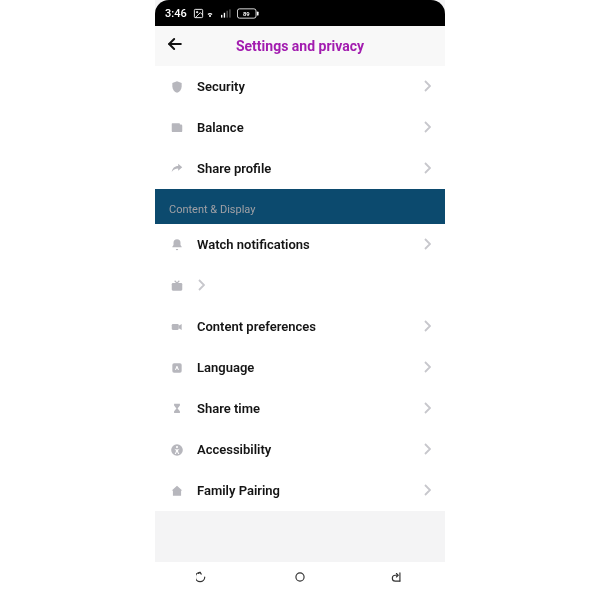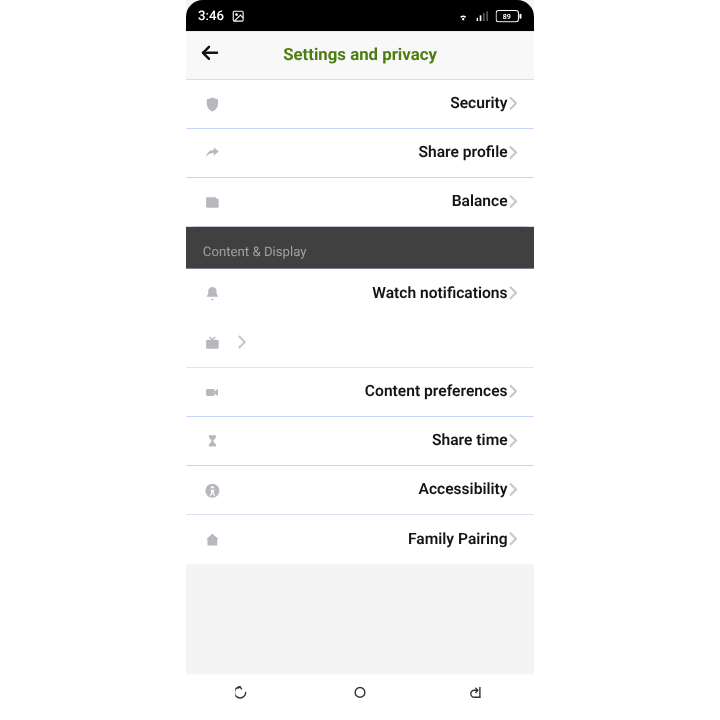--- a/index.html
+++ b/index.html
@@ -1,26 +1,26 @@
 <!DOCTYPE html>
 <html><head>
 <meta charset="utf-8">
 <style>
 * { box-sizing: border-box; margin: 0; padding: 0; font-family: -apple-system, BlinkMacSystemFont, "Segoe UI", Roboto, Arial, sans-serif; }
 body { background: #fff; width: 600px; height: 600px; overflow: hidden; position: relative; }
 .phone { position: absolute; left: 155px; top: 0; width: 290px; height: 592px; background: #f4f4f5; display: flex; flex-direction: column; }
-.statusbar { background: #000; color: #fff; height: 26px; display: flex; align-items: center; justify-content: space-between; padding: 0 10px; font-size: 11px; font-weight: 500; border-radius: 14px 14px 0 0; }
+.statusbar { background: #000; color: #fff; height: 26px; display: flex; align-items: center; padding: 0 10px; font-size: 11px; font-weight: 500; border-radius: 14px 14px 0 0; }
 .statusbar .left { display: flex; align-items: center; gap: 6px; }
 .statusbar .right { display: flex; align-items: center; gap: 5px; }
 .statusbar svg { display: block; }
 .header { background: #f8f8f8; height: 40px; display: flex; align-items: center; position: relative; border-bottom: 0; }
 .header .back { position: absolute; left: 10px; top: 50%; transform: translateY(-50%); }
-.header .title { flex: 1; text-align: center; font-weight: 700; font-size: 14px; color: #4d7c0f; }
-.group { background: #1d4ed8; margin-bottom: 0; text-align: right; }
-.section-label { padding: 14px 14px 8px 14px; font-size: 11px; color: #a0a0a5; background: #404040; }
+.header .title { flex: 1; text-align: center; font-weight: 700; font-size: 14px; color: #a21caf; }
+.group { background: #84cc16; margin-bottom: 0; }
+.section-label { padding: 14px 14px 8px 14px; font-size: 11px; color: #a0a0a5; background: #0c4a6e; }
 .row { display: flex; align-items: center; padding: 11px 14px; background: #fff; cursor: pointer; }
 .row .ico { width: 16px; height: 16px; display: flex; align-items: center; justify-content: center; color: #b7b7bd; margin-right: 12px; }
 .row .label { flex: 1; font-size: 13px; font-weight: 600; color: #141414; }
 .row .chev { color: #c7c7cc; }
 .navbar { position: absolute; bottom: 0; left: 0; right: 0; height: 30px; background: #fff; display: flex; align-items: center; justify-content: space-around; }
 .navbar .nbtn { width: 30px; height: 18px; display: flex; align-items: center; justify-content: center; color: #333; }
 .content { flex: 1; overflow: hidden; }
 .group.first { border-bottom-left-radius: 8px; border-bottom-right-radius: 8px; margin: 0 0 0 0; }
 </style>
 </head>
@@ -75,40 +75,40 @@
             </svg>
           </span>
         <span class="label">Security</span>
         <span class="chev"><svg width="8" height="12" viewBox="0 0 8 12" fill="none" stroke="#c7c7cc" stroke-width="1.8">
               <path d="M2 1l5 5-5 5"></path>
             </svg></span>
       </div>
       <div class="row">
         <span class="ico">
             <svg width="14" height="14" viewBox="0 0 24 24" fill="#b7b7bd">
-              <path d="M14 3l7 6-7 6v-4c-5 0-9 2-11 6 1-6 5-10 11-10V3z"></path>
-            </svg>
-          </span>
-        <span class="label">Share profile</span>
-        <span class="chev"><svg width="8" height="12" viewBox="0 0 8 12" fill="none" stroke="#c7c7cc" stroke-width="1.8">
-              <path d="M2 1l5 5-5 5"></path>
-            </svg></span>
-      </div>
-      <div class="row">
-        <span class="ico">
-            <svg width="14" height="14" viewBox="0 0 24 24" fill="#b7b7bd">
               <rect x="3" y="6" width="18" height="13" rx="2"></rect>
               <rect x="3" y="4" width="14" height="4" rx="1"></rect>
             </svg>
           </span>
         <span class="label">Balance</span>
         <span class="chev"><svg width="8" height="12" viewBox="0 0 8 12" fill="none" stroke="#c7c7cc" stroke-width="1.8">
               <path d="M2 1l5 5-5 5"></path>
             </svg></span>
       </div>
+      <div class="row">
+        <span class="ico">
+            <svg width="14" height="14" viewBox="0 0 24 24" fill="#b7b7bd">
+              <path d="M14 3l7 6-7 6v-4c-5 0-9 2-11 6 1-6 5-10 11-10V3z"></path>
+            </svg>
+          </span>
+        <span class="label">Share profile</span>
+        <span class="chev"><svg width="8" height="12" viewBox="0 0 8 12" fill="none" stroke="#c7c7cc" stroke-width="1.8">
+              <path d="M2 1l5 5-5 5"></path>
+            </svg></span>
+      </div>
     </div>
 
     <div class="section-label">Content &amp; Display</div>
 
     <div class="group">
       <div class="row">
         <span class="ico">
             <svg width="14" height="14" viewBox="0 0 24 24" fill="#b7b7bd">
               <path d="M12 2a6 6 0 00-6 6v4l-2 3v1h16v-1l-2-3V8a6 6 0 00-6-6zm-2 17a2 2 0 004 0h-4z"></path>
             </svg>
@@ -130,20 +130,32 @@
             </svg></span>
       </div>
       <div class="row">
         <span class="ico">
             <svg width="14" height="14" viewBox="0 0 24 24" fill="#b7b7bd">
               <rect x="3" y="7" width="12" height="10" rx="2"></rect>
               <path d="M15 10l5-3v10l-5-3z"></path>
             </svg>
           </span>
         <span class="label">Content preferences</span>
+        <span class="chev"><svg width="8" height="12" viewBox="0 0 8 12" fill="none" stroke="#c7c7cc" stroke-width="1.8">
+              <path d="M2 1l5 5-5 5"></path>
+            </svg></span>
+      </div>
+      <div class="row">
+        <span class="ico">
+            <svg width="14" height="14" viewBox="0 0 24 24" fill="#b7b7bd">
+              <rect x="4" y="4" width="16" height="16" rx="3"></rect>
+              <text x="12" y="16" font-size="10" fill="#fff" text-anchor="middle" font-weight="700">A</text>
+            </svg>
+          </span>
+        <span class="label">Language</span>
         <span class="chev"><svg width="8" height="12" viewBox="0 0 8 12" fill="none" stroke="#c7c7cc" stroke-width="1.8">
               <path d="M2 1l5 5-5 5"></path>
             </svg></span>
       </div>
       <div class="row">
         <span class="ico">
             <svg width="14" height="14" viewBox="0 0 24 24" fill="#b7b7bd">
               <path d="M7 3h10v3l-4 5 4 5v3H7v-3l4-5-4-5V3z"></path>
             </svg>
           </span>

